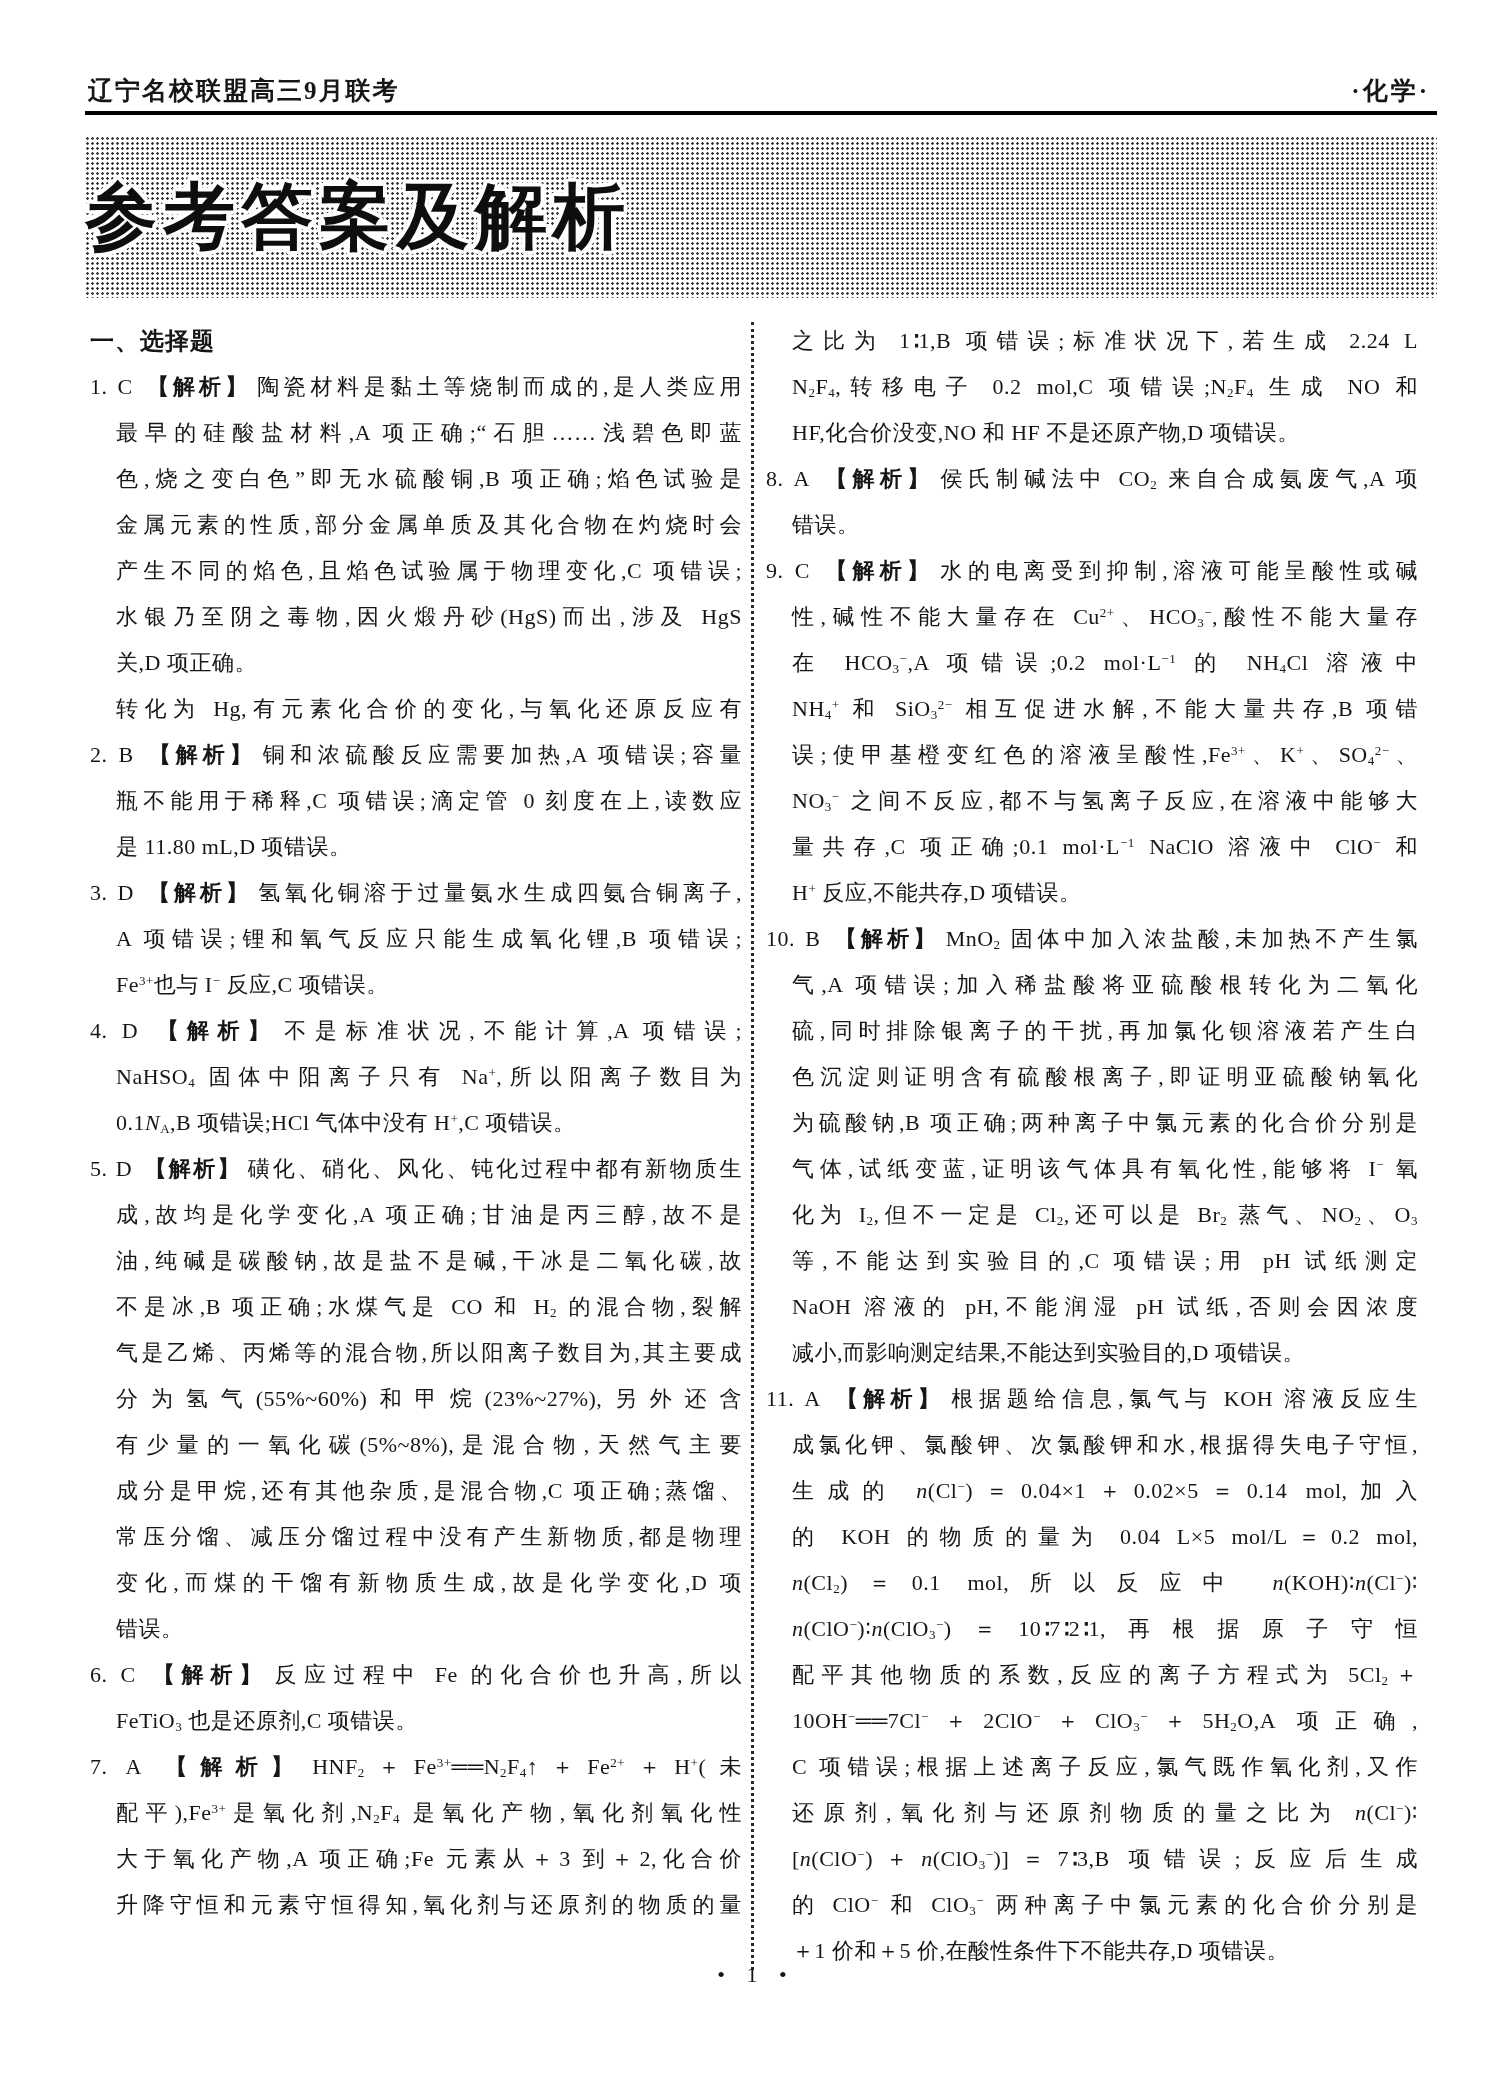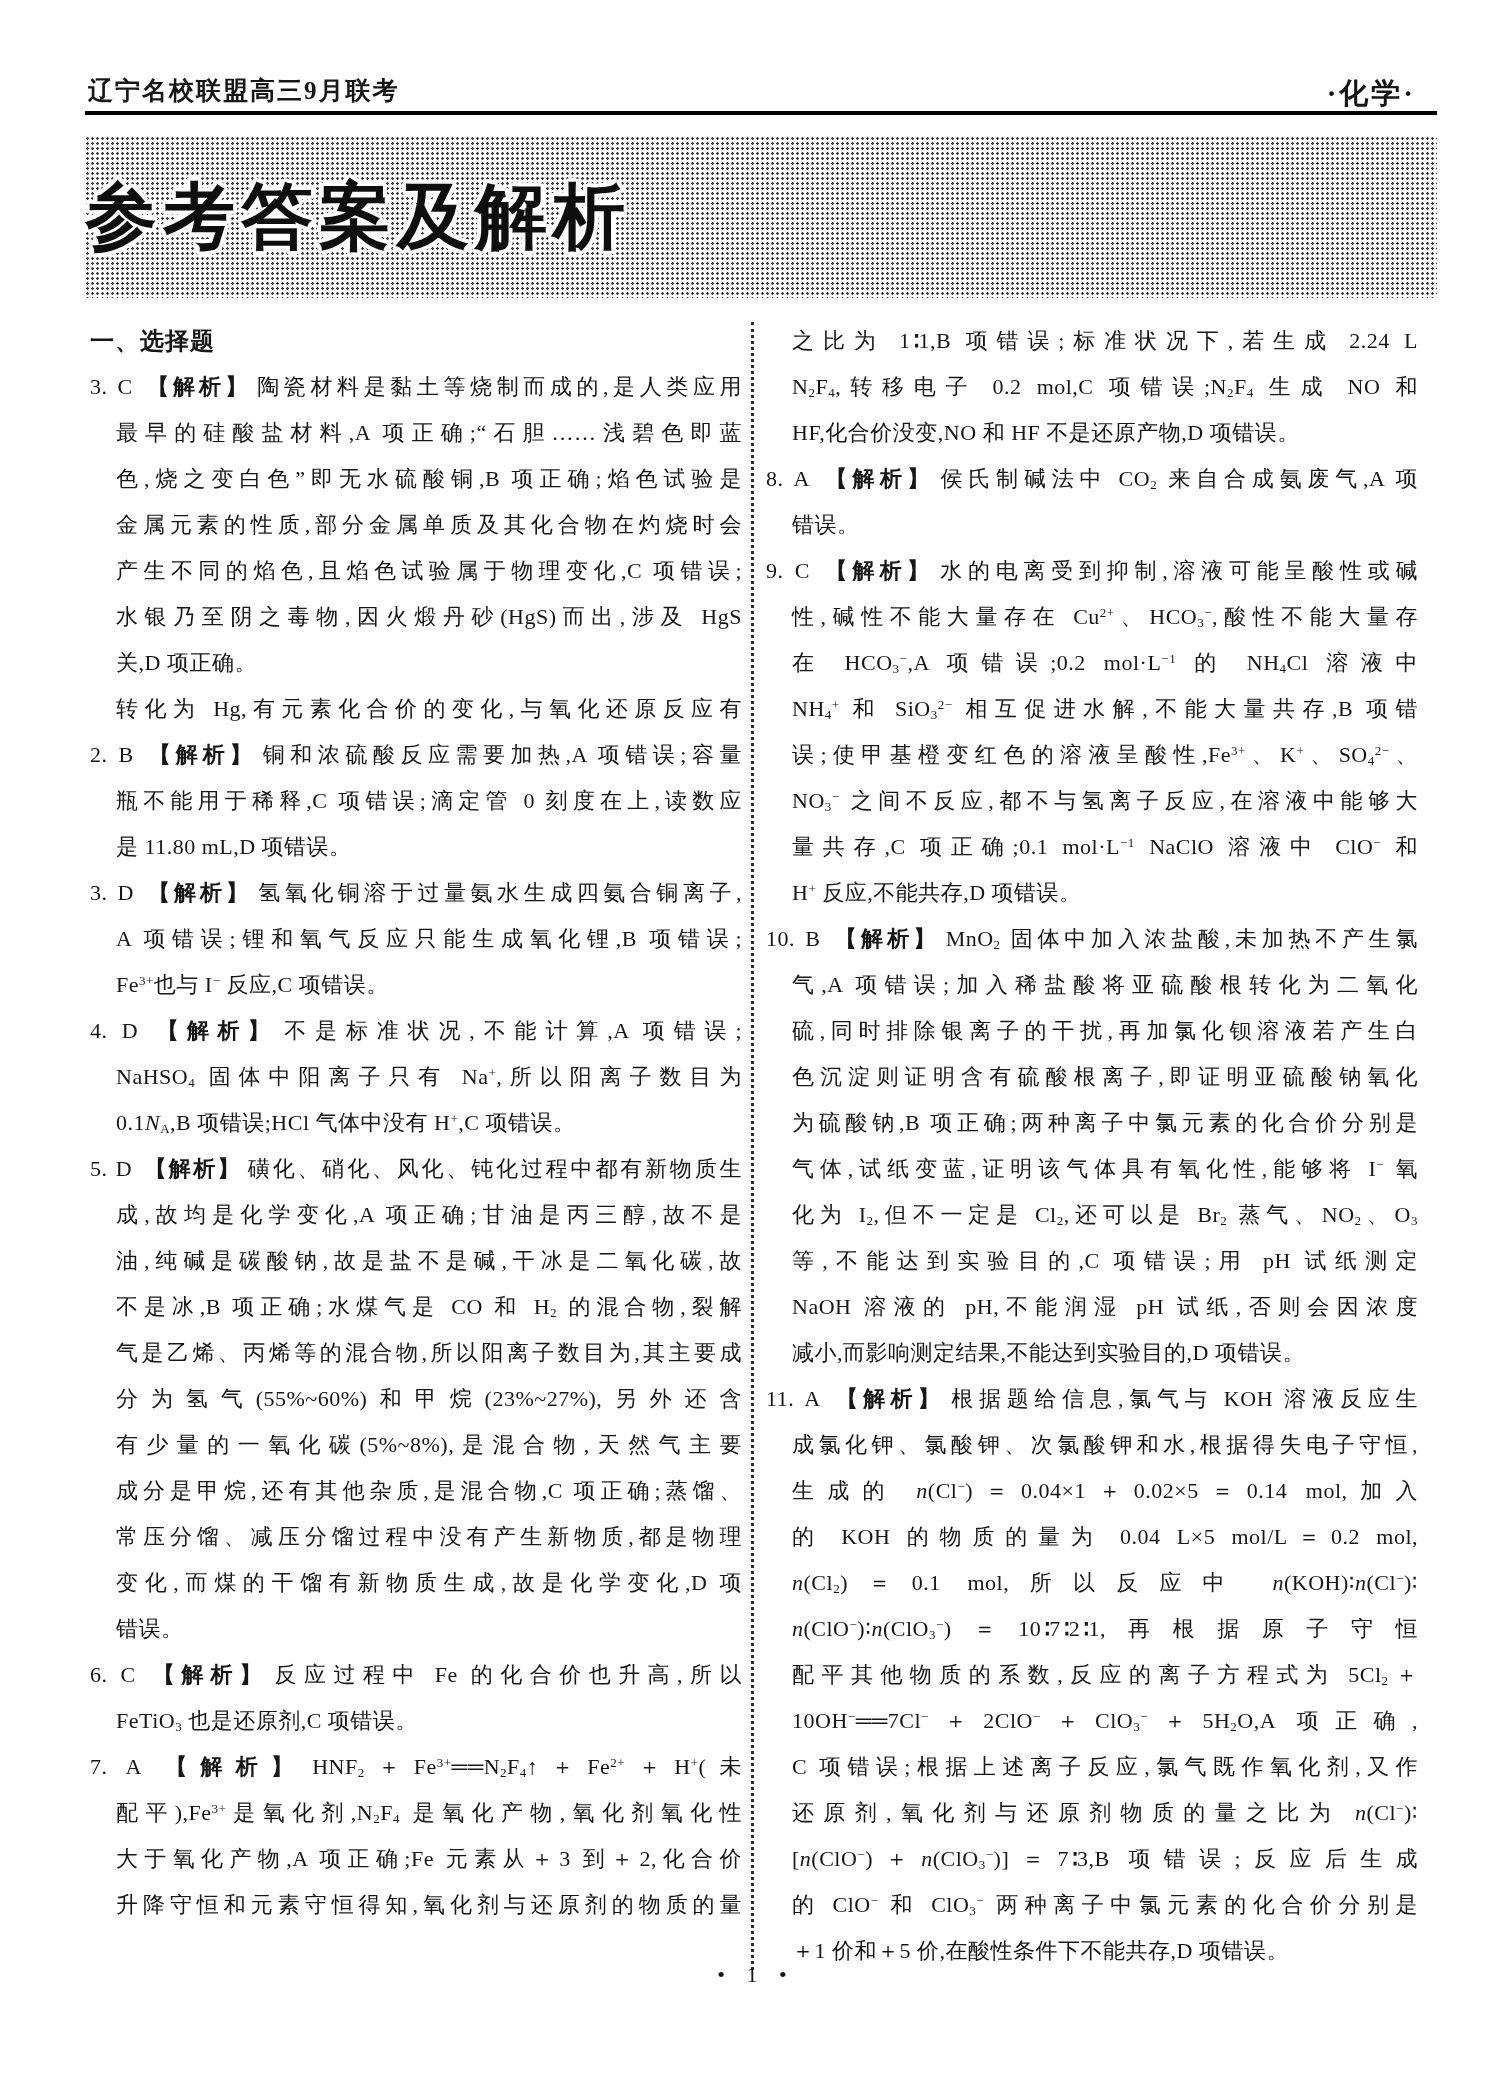--- a/index.html
+++ b/index.html
@@ -13,21 +13,21 @@
     font-family:"Liberation Serif","DejaVu Serif",serif;color:var(--ink);
   }
   .page{position:relative;width:1504px;height:2095px;overflow:hidden;background:var(--paper);}
 
   
   .hdr-left{
     position:absolute;left:88px;top:74px;font-size:25px;font-weight:bold;
     letter-spacing:2px;white-space:nowrap;
   }
   .hdr-right{
-    position:absolute;right:88px;top:74px;font-size:29px;font-weight:bold;
+    position:absolute;right:74px;top:74px;font-size:25px;font-weight:bold;
     letter-spacing:3px;white-space:nowrap;
   }
   .hdr-rule{position:absolute;left:85px;top:111px;width:1352px;height:4px;background:#000;}
 
   
   .banner{
     position:absolute;left:85px;top:136px;width:1352px;height:162px;
     background-image:radial-gradient(circle,var(--dot) 1.1px,rgba(0,0,0,0) 1.5px);
     background-size:5px 5px;
     display:flex;align-items:center;justify-content:flex-start;
@@ -86,21 +86,21 @@
   <div class="hdr-rule"></div>
 
   <div class="banner">
     <div class="banner-title">参考答案及解析</div>
   </div>
 
   <div class="columns">
     <div class="col" id="col-left">
       <div class="heading">一、选择题</div>
     <div class="item">
-          <div class="line first"><span class="lbl">3. C</span><b class="tag">【解析】</b>陶瓷材料是黏土等烧制而成的,是人类应用</div>
+          <div class="line first"><span class="lbl">1. C</span><b class="tag">【解析】</b>陶瓷材料是黏土等烧制而成的,是人类应用</div>
           <div class="line">最早的硅酸盐材料,A 项正确;“石胆……浅碧色即蓝</div>
           <div class="line">色,烧之变白色”即无水硫酸铜,B 项正确;焰色试验是</div>
           <div class="line">金属元素的性质,部分金属单质及其化合物在灼烧时会</div>
           <div class="line">产生不同的焰色,且焰色试验属于物理变化,C 项错误;</div>
           <div class="line">水银乃至阴之毒物,因火煅丹砂(HgS)而出,涉及 HgS</div>
           <div class="line end">关,D 项正确。</div>
           <div class="line">转化为 Hg,有元素化合价的变化,与氧化还原反应有</div>
         </div>
         <div class="item">
           <div class="line first"><span class="lbl">2. B</span><b class="tag">【解析】</b>铜和浓硫酸反应需要加热,A 项错误;容量</div>

